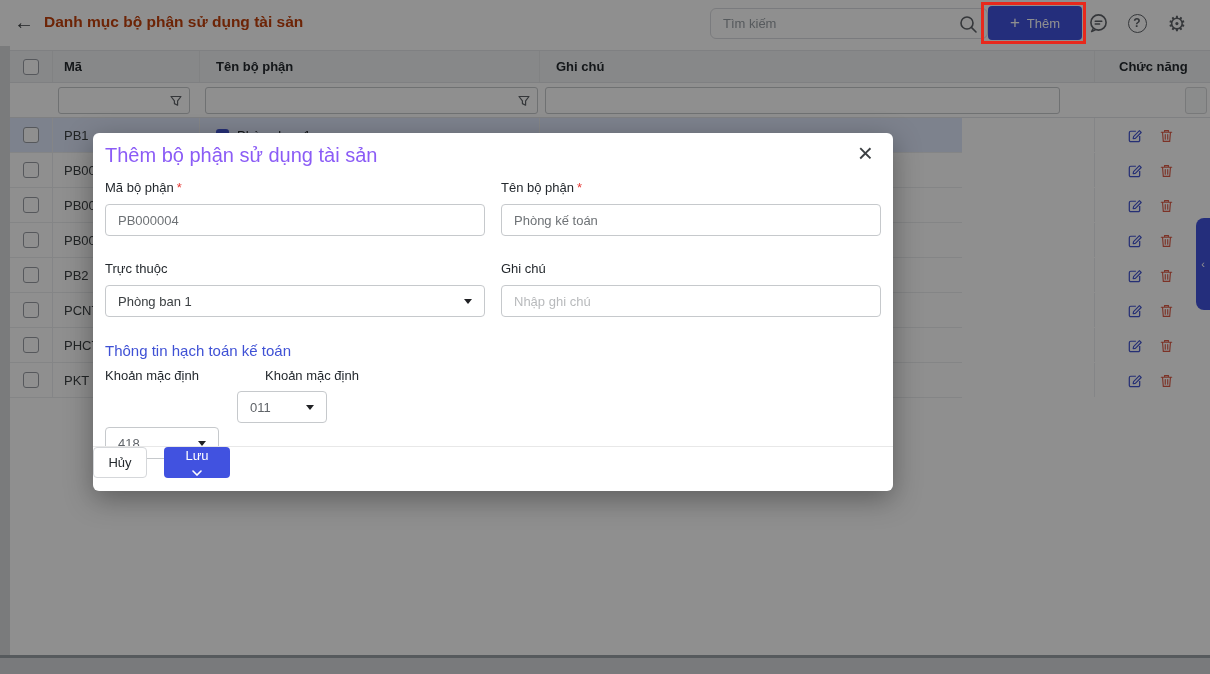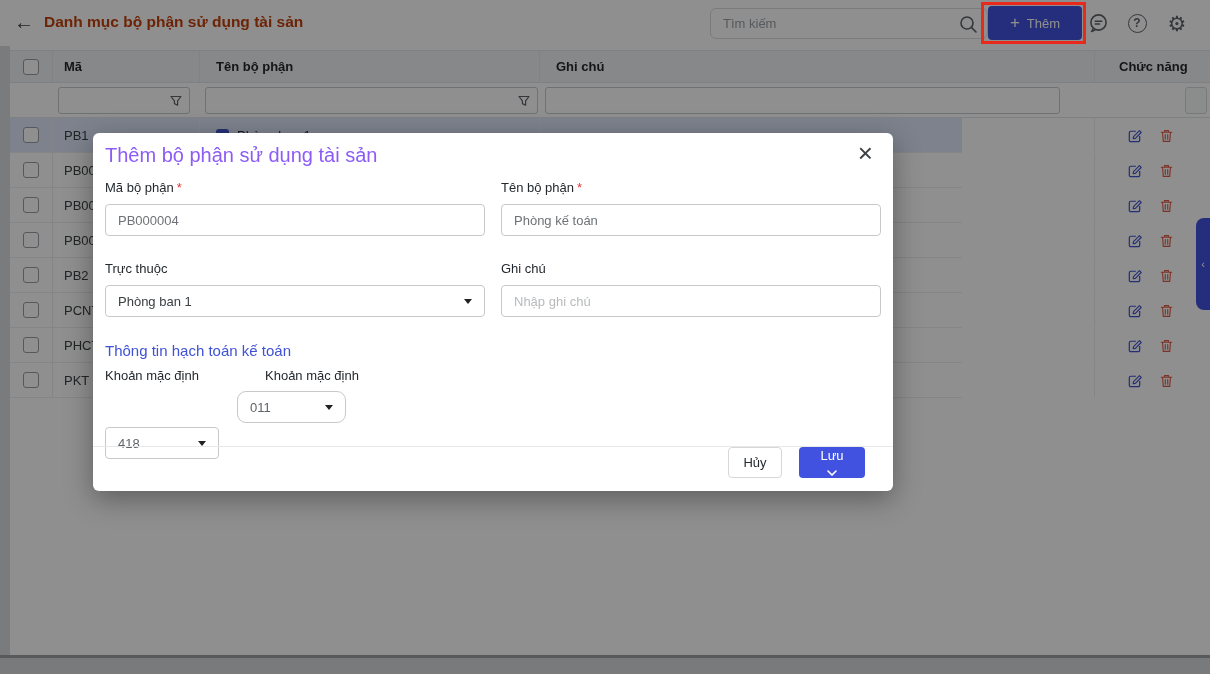--- a/index.html
+++ b/index.html
@@ -87,21 +87,21 @@
   .txt-input { position:absolute; height:32px; border:1px solid #c6c9cc; border-radius:4px;
     padding:0 12px; font-size:13px; font-family:inherit; color:#6e7276; outline:none; background:#fff; }
   .txt-input::placeholder { color:#b8babc; }
   .dropdown { position:absolute; height:32px; border:1px solid #c6c9cc; border-radius:4px; background:#fff;
     display:flex; align-items:center; padding:0 12px; font-size:13px; cursor:pointer; }
   .dd-caret { margin-left:auto; width:0; height:0; border-left:4.5px solid transparent;
     border-right:4.5px solid transparent; border-top:5.5px solid #202124; }
   .section-title { position:absolute; left:12px; top:209px; font-size:15px; font-weight:normal; color:#3f51d5; }
 
   .modal-footer { position:absolute; left:0; top:313px; width:800px; height:31px; border-top:1px solid #e8e8e8;
-    display:flex; align-items:center; justify-content:flex-end; gap:17px; padding-right:28px; }
+    display:flex; align-items:center; gap:17px; padding-right:28px; }
   .btn-cancel { width:54px; height:31px; border:1px solid #d5d7da; border-radius:4px; background:#fff;
     font-size:13px; color:#24292e; display:flex; align-items:center; justify-content:center; cursor:pointer; }
   .btn-save { width:66px; height:31px; border-radius:4px; background:#4152e0; color:#fff; font-size:13px;
     font-weight:500; display:flex; align-items:center; justify-content:center; gap:7px; cursor:pointer;flex-direction:column; }
 
   .annotation { position:absolute; left:981px; top:2px; width:105px; height:42px;
     border:3px solid #e8291c; z-index:30; pointer-events:none; }
 </style>
 </head>
 <body>
@@ -387,21 +387,21 @@
 
   <div class="section-title">Thông tin hạch toán kế toán</div>
 
   <div class="fld-label" style="left:12px; top:235px;">Khoản mặc định</div>
   <div class="dropdown" style="left:12px; top:258px; width:114px; color:#5f6368;margin-top:36px;">
     <span>418</span>
     <span class="dd-caret"></span>
   </div>
 
   <div class="fld-label" style="left:144px; top:235px;margin-left:28px;">Khoản mặc định</div>
-  <div class="dropdown" style="left:144px; top:258px; width:109px; color:#5f6368;border-radius:9px;">
+  <div class="dropdown" style="left:144px; top:258px; width:90px; color:#5f6368;">
     <span>011</span>
     <span class="dd-caret"></span>
   </div>
 
   <div class="modal-footer">
     <div class="btn-cancel">Hủy</div>
     <div class="btn-save">
       <span>Lưu</span>
       <svg width="10" height="6" viewBox="0 0 10 6">
           <path d="M1 1l4 4 4-4" stroke="#fff" stroke-width="1.6" fill="none" stroke-linecap="round"></path>

